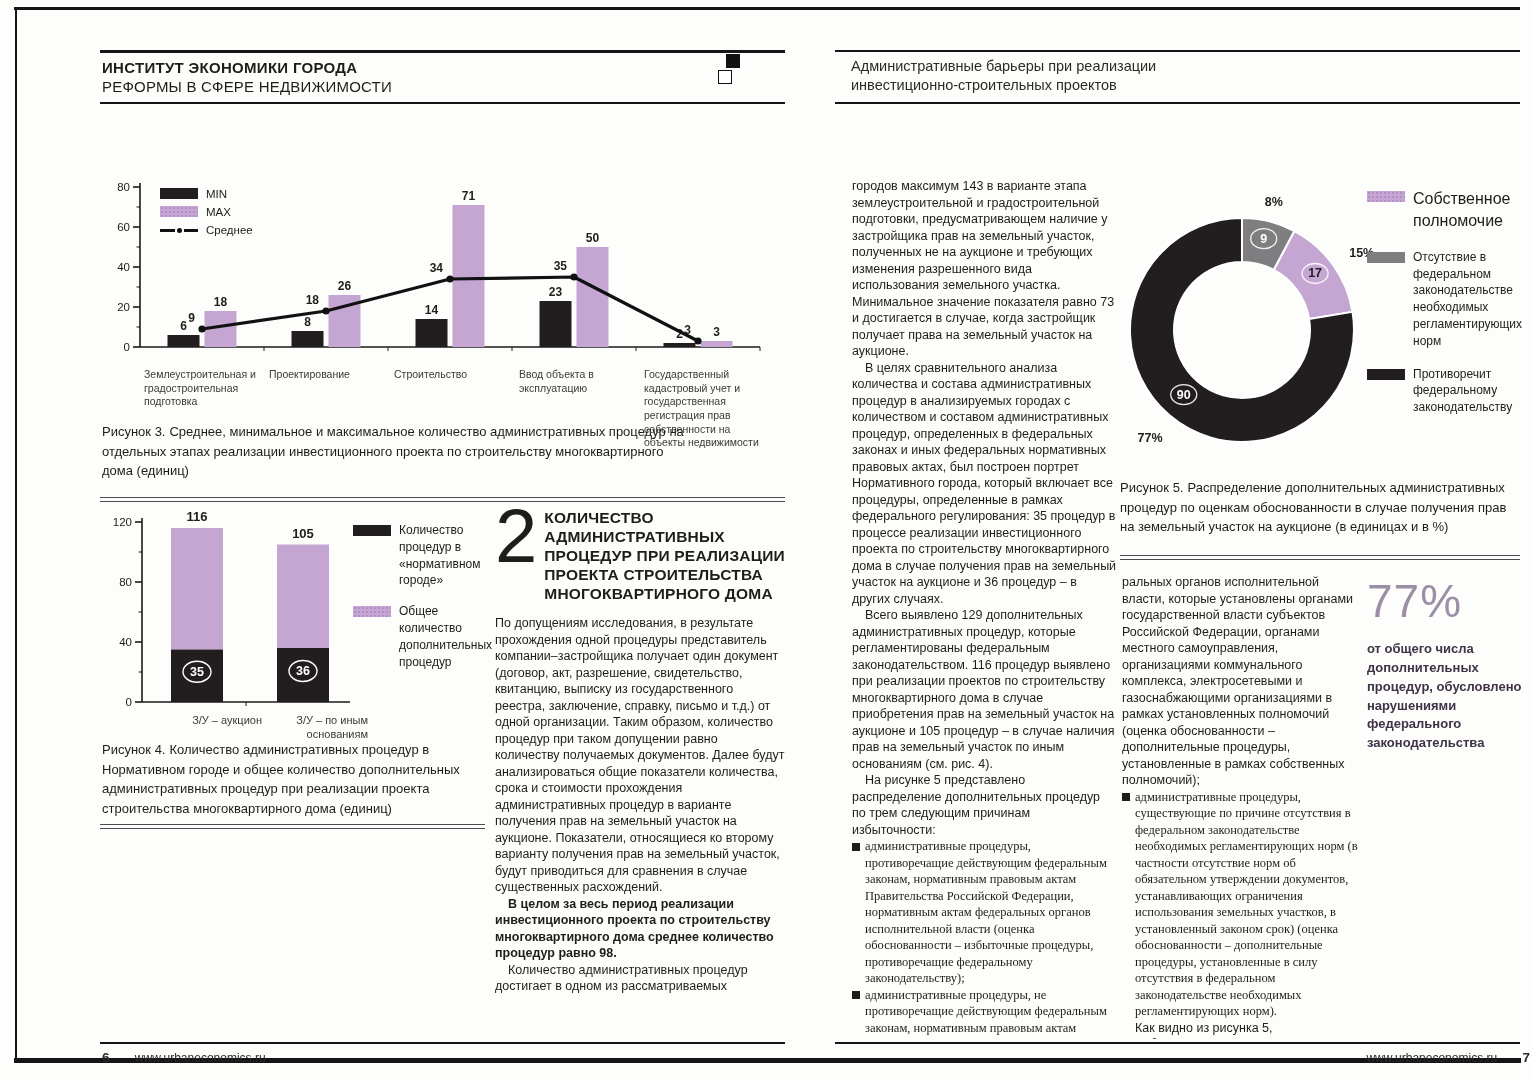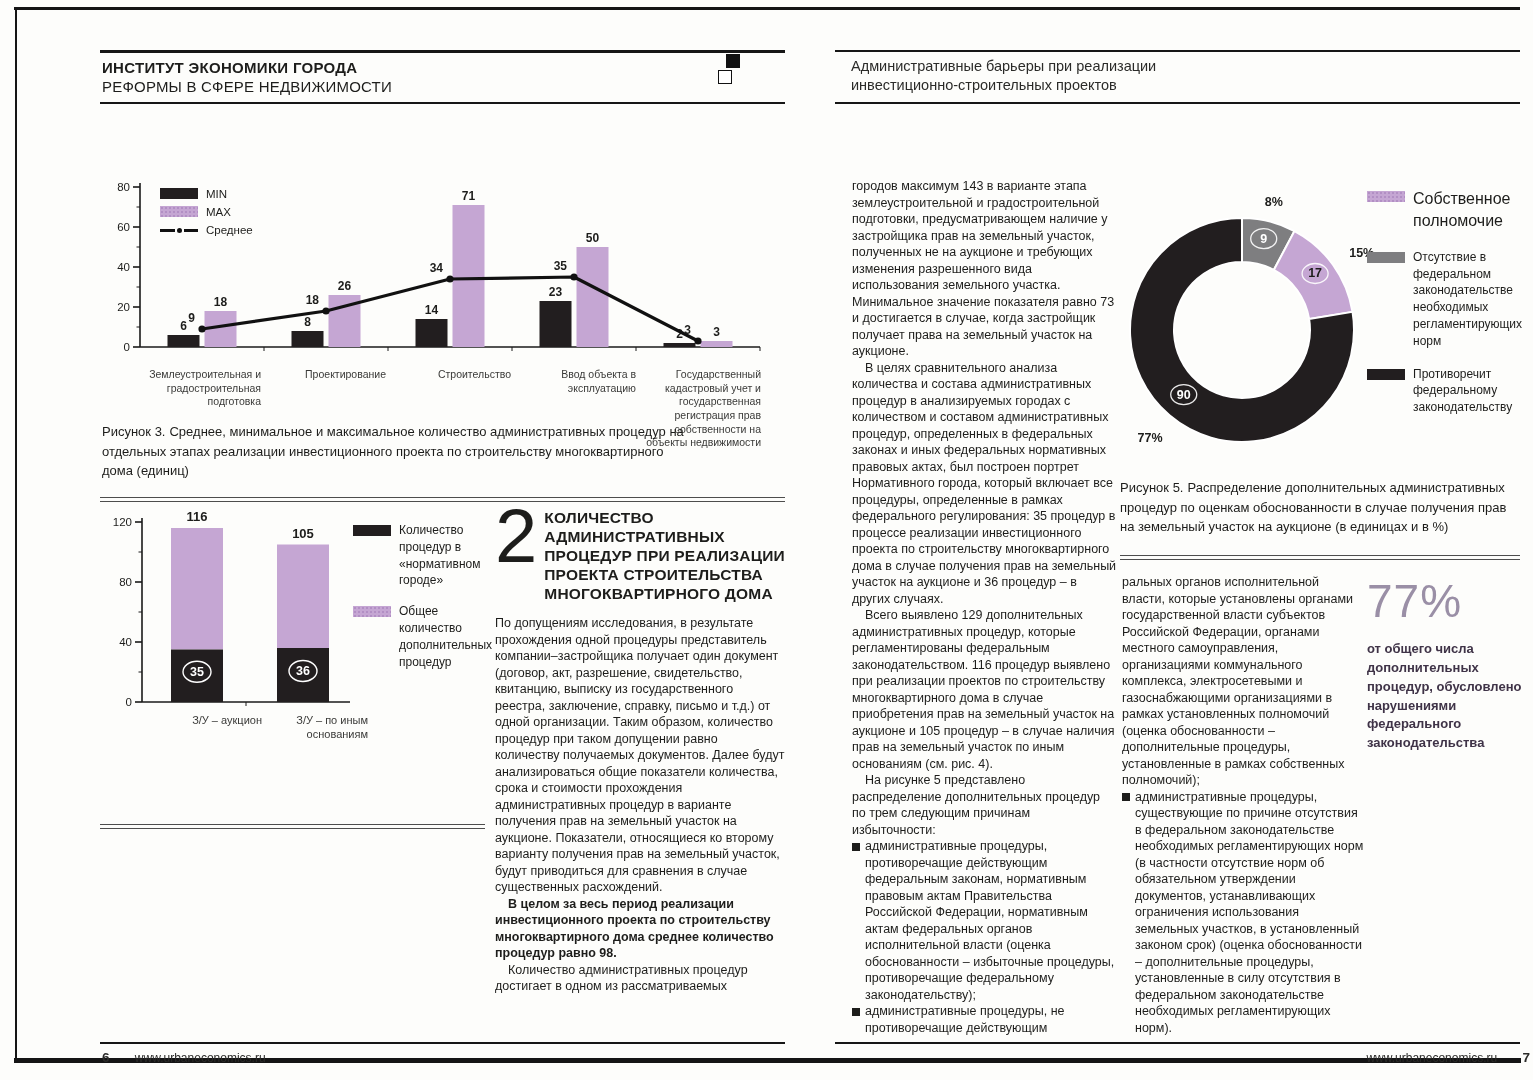--- a/index.html
+++ b/index.html
@@ -39,38 +39,38 @@
   .sw{display:inline-block;width:38px;height:11px;margin-right:8px;flex:none;}
   .f4-legend .sw{margin-top:3px;}
   .sw-black{background:#221e1f;}
   .sw-purple{background:#c5a6d3;background-image:radial-gradient(#b28fc4 1px,transparent 1px);background-size:4px 4px;}
   .sw-gray{background:#7e7e80;}
   .sw-line{display:inline-flex;align-items:center;width:38px;margin-right:8px;flex:none;}
   .sw-line i{flex:1;height:3px;background:#111;}
   .sw-line b{width:5px;height:5px;border-radius:50%;background:#111;margin:0 2px;flex:none;}
 
   .f3-cats{position:absolute;left:40px;top:318px;width:625px;display:flex;}
-  .f3-cat{flex:1;text-align:right;font-size:10.5px;line-height:1.3;color:#3a3a38;padding:0 4px;}
+  .f3-cat{flex:1;text-align:left;font-size:10.5px;line-height:1.3;color:#3a3a38;padding:0 4px;}
   .f4-cats{position:absolute;left:0;top:663px;width:250px;}
   .f4-cat{position:absolute;text-align:right;font-size:11px;line-height:1.3;color:#3a3a38;width:130px;}
 
   .caption{position:absolute;font-size:13px;line-height:1.5;}
   .cap-label{font-weight:normal;margin-right:4px;}
 
   
   .sec2{position:absolute;left:395px;top:455px;width:292px;display:flex;}
   .sec-num{font-size:76px;line-height:.82;font-weight:400;letter-spacing:-2px;}
   .sec-title{font-weight:bold;font-size:15.5px;line-height:1.22;margin-left:9px;margin-top:4px;letter-spacing:.2px;}
 
   
   .col{position:absolute;font-size:12.5px;line-height:16.5px;overflow:hidden;text-align:left;}
   .col p{margin:0;}
   .ind{text-indent:13px;}
   .bold-p{font-weight:bold;}
-  .bullet{position:relative;padding-left:13px;}
+  .bullet{position:relative;padding-left:13px;font-family:Liberation Serif, serif;}
   .bullet::before{content:"";position:absolute;left:0;top:4.5px;width:8px;height:8px;background:#1d1d1b;}
   .bullet-cont{padding-left:0px;}
 
   
   .callout{position:absolute;left:532px;top:524px;width:155px;}
   .co-num{font-size:46px;color:#9a8fa6;letter-spacing:1px;}
   .co-txt{margin-top:12px;font-size:13px;font-weight:bold;line-height:1.45;color:#3f3347;}
 
   
   .ft-rule{position:absolute;left:0;top:992px;width:100%;height:2px;background:#161616;}
@@ -214,20 +214,23 @@
       </div>
       <div class="lg-row">
         <span class="sw sw-purple"></span>
         <span>Общее количество дополнительных процедур</span>
       </div>
     </div>
     <div class="f4-cats">
       <div class="f4-cat" style="left:32px;">З/У – аукцион</div>
       <div class="f4-cat" style="left:138px;">З/У – по иным основаниям</div>
     </div>
+    <div class="caption" style="left:2px;top:690px;width:385px;">
+      <span class="cap-label">Рисунок 4.</span><span>Количество административных процедур в Нормативном городе и общее количество дополнительных административных процедур при реализации проекта строительства многоквартирного дома (единиц)</span>
+    </div>
     <div class="dsep" style="left:0;top:774px;width:385px;"></div>
 
     <div class="sec2">
       <div class="sec-num">2</div>
       <div class="sec-title">КОЛИЧЕСТВО АДМИНИСТРАТИВНЫХ ПРОЦЕДУР ПРИ РЕАЛИЗАЦИИ ПРОЕКТА СТРОИТЕЛЬСТВА МНОГОКВАРТИРНОГО ДОМА</div>
     </div>
     <div class="col" style="left:395px;top:565px;width:290px;height:423px;">
       <p>По допущениям исследования, в результате прохождения одной процедуры представитель компании–застройщика получает один документ (договор, акт, разрешение, свидетельство, квитанцию, выписку из государственного реестра, заключение, справку, письмо и т.д.) от одной организации. Таким образом, количество процедур при таком допущении равно количеству получаемых документов. Далее будут анализироваться общие показатели количества, срока и стоимости прохождения административных процедур в варианте получения прав на земельный участок на аукционе. Показатели, относящиеся ко второму варианту получения прав на земельный участок, будут приводиться для сравнения в случае существенных расхождений.</p>
       <p class="ind bold-p">В целом за весь период реализации инвестиционного проекта по строительству многоквартирного дома среднее количество процедур равно 98.</p>
       <p class="ind">Количество административных процедур достигает в одном из рассматриваемых</p>

